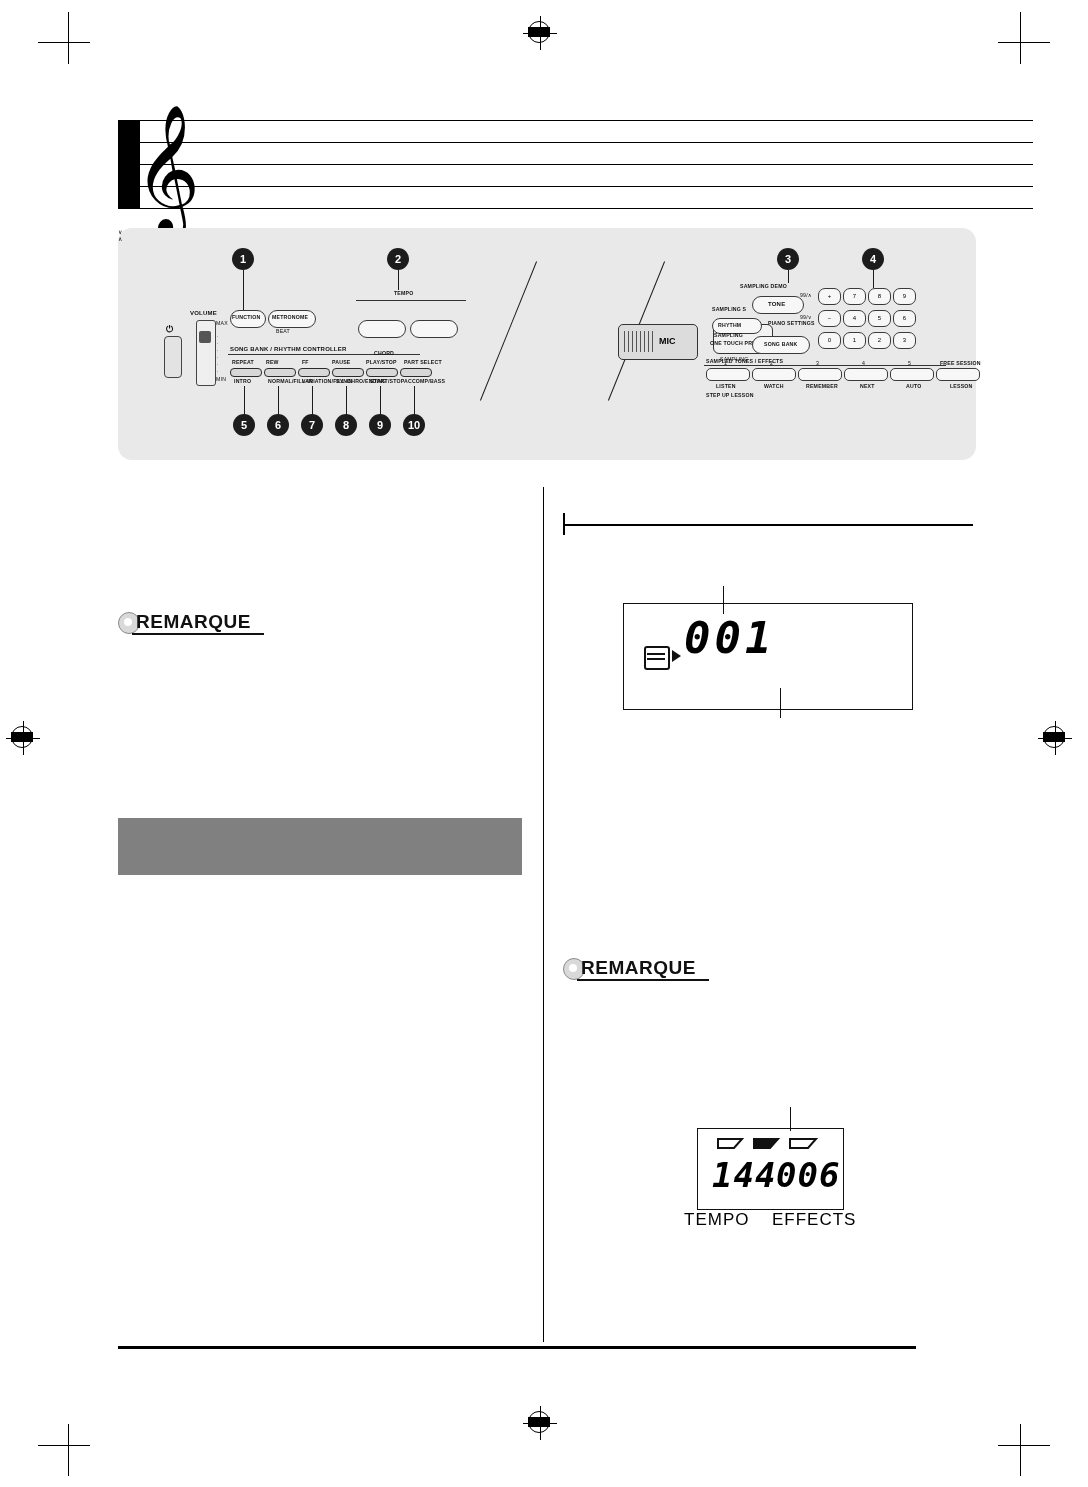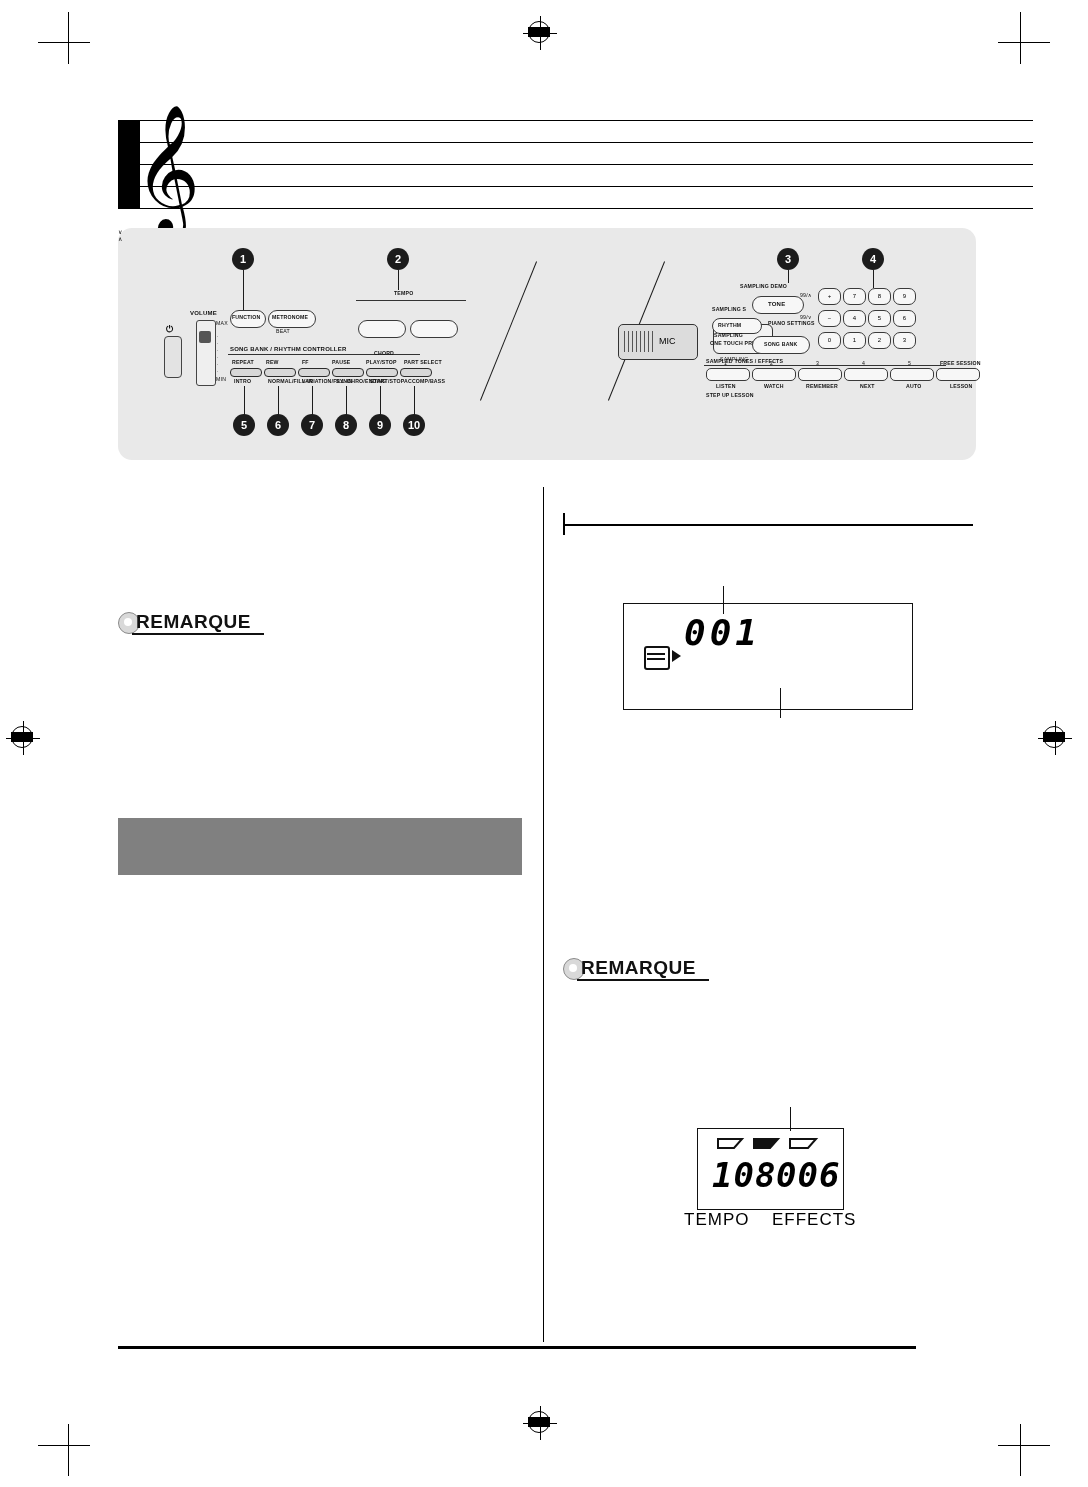--- a/index.html
+++ b/index.html
@@ -29,21 +29,21 @@
 
   .btn-round{position:absolute;border:1px solid #3a3a3a;border-radius:9px;background:#f7f7f7;}
   .btn-dark{position:absolute;border:1px solid #2b2b2b;border-radius:4px;background:#d8d8d8;}
   .lbl{position:absolute;font-size:5.2px;letter-spacing:.2px;color:#111;white-space:nowrap;font-family:"Liberation Sans",sans-serif;}
   .lbl.b{font-weight:bold;}
   .lbl6{font-size:6px;}
   .hline{position:absolute;height:1px;background:#333;}
 
   .mic{position:absolute;left:500px;top:96px;width:78px;height:34px;border:1px solid #333;border-radius:5px;background:#dcdcdc;}
   .mic .grid{position:absolute;left:5px;top:6px;width:30px;height:21px;background:repeating-linear-gradient(90deg,#555 0 1px,transparent 1px 4px);}
-  .mic .t{position:absolute;left:40px;top:11px;font-size:9px;font-weight:normal;}
+  .mic .t{position:absolute;left:40px;top:11px;font-size:9px;font-weight:bold;}
 
   .samp-btn{position:absolute;left:595px;top:96px;width:58px;height:28px;border:1px solid #333;border-radius:6px;background:#f2f2f2;}
 
   .pwr{position:absolute;left:46px;top:108px;width:16px;height:40px;border:1px solid #444;border-radius:4px;background:#e3e3e3;}
   .slider{position:absolute;left:78px;top:92px;width:18px;height:64px;border:1px solid #444;border-radius:3px;background:#efefef;}
   .slider .knob{position:absolute;left:2px;top:10px;width:12px;height:12px;background:#555;border-radius:2px;}
 
   .numpad{position:absolute;left:700px;top:60px;width:115px;height:64px;}
   .numkey{position:absolute;width:21px;height:15px;border:1px solid #3a3a3a;border-radius:7px;background:#f7f7f7;font-size:6px;text-align:center;line-height:15px;}
 
@@ -268,29 +268,29 @@
   <div class="circle"></div>
   <div class="txt">REMARQUE</div>
   <div class="ul" style="width:132px;"></div>
 </div>
 
 <div class="gray-box"></div>
 
 <div class="lcd" style="left:623px;top:603px;width:288px;height:105px;">
   <div class="drum-ico" style="left:20px;top:42px;"></div>
   <div class="tri" style="left:48px;top:46px;"></div>
-  <div class="seg" style="position:absolute;left:60px;top:8px;font-size:36px;letter-spacing:4px;">001</div>
+  <div class="seg" style="position:absolute;left:60px;top:8px;font-size:44px;letter-spacing:4px;">001</div>
 </div>
 <div class="fig-lead" style="left:723px;top:586px;height:28px;"></div>
 <div class="fig-lead" style="left:780px;top:688px;height:30px;"></div>
 
 <div class="lcd" style="left:697px;top:1128px;width:145px;height:80px;">
   <svg class="beatmark" style="left:18px;top:8px;width:108px;height:14px;" viewBox="0 0 108 14">
     <path d="M2 2 L26 2 L18 11 L2 11 Z" fill="none" stroke="#111" stroke-width="2"></path>
     <path d="M38 2 L62 2 L54 11 L38 11 Z" fill="#111" stroke="#111" stroke-width="2"></path>
     <path d="M74 2 L100 2 L92 11 L74 11 Z" fill="none" stroke="#111" stroke-width="2"></path>
   </svg>
-  <div class="seg" style="position:absolute;left:14px;top:26px;font-size:34px;letter-spacing:1px;">108</div>
+  <div class="seg" style="position:absolute;left:14px;top:26px;font-size:34px;letter-spacing:1px;">144</div>
   <div class="seg" style="position:absolute;left:78px;top:26px;font-size:34px;letter-spacing:1px;">006</div>
 </div>
 <div class="fig-lead" style="left:790px;top:1107px;height:24px;"></div>
 <div class="tm-label" style="left:684px;top:1210px;">TEMPO</div>
 <div class="tm-label" style="left:772px;top:1210px;">EFFECTS</div>
 
 </body></html>

